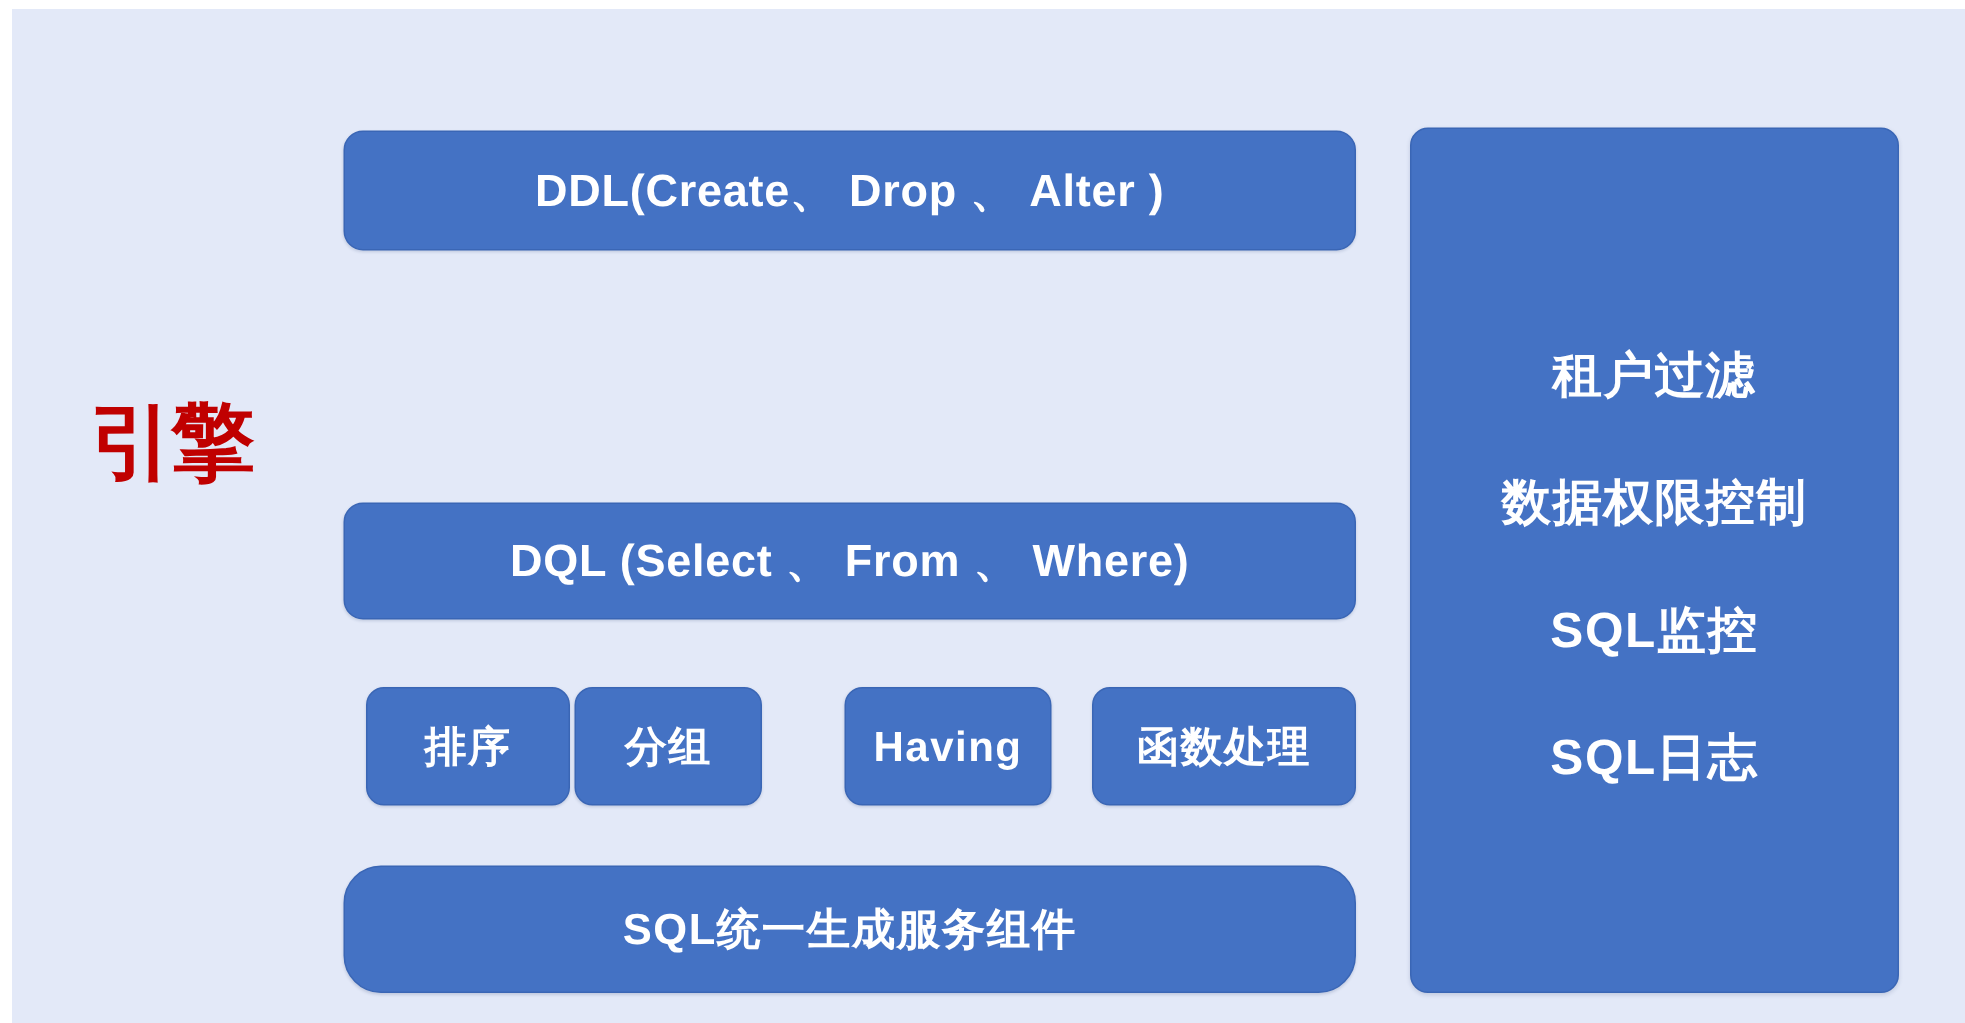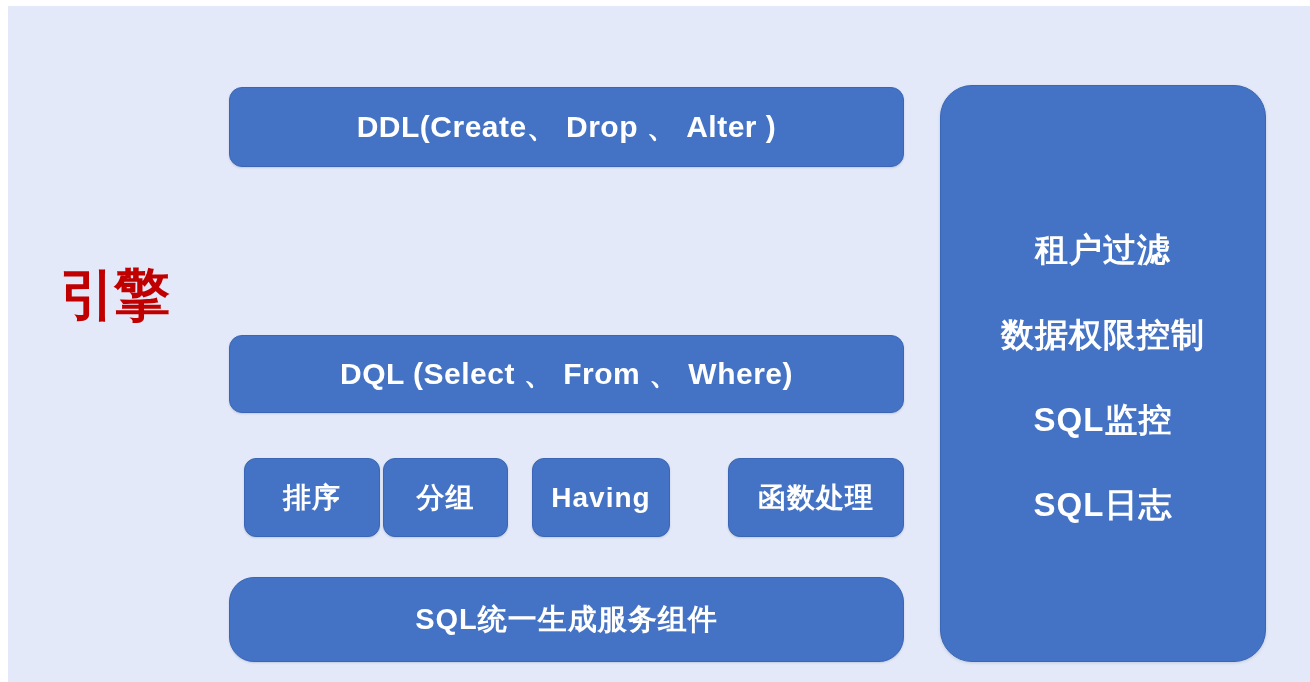--- a/index.html
+++ b/index.html
@@ -90,34 +90,34 @@
   
   .small-box {
     top: 458px;
     height: 79px;
     border-radius: 12px;
     font-size: 28px;
     letter-spacing: 1px;
   }
   #box-sort    { left: 244px; width: 136px; }
   #box-group   { left: 383px; width: 125px; }
-  #box-having  { left: 532px; width: 138px; }
+  #box-having  { left: 563px; width: 138px; }
   #box-func    { left: 728px; width: 176px; }
 
   
   #right-panel {
     position: absolute;
     left: 940px;
     top: 85px;
     width: 326px;
     height: 577px;
     background: #4472C4;
     border: 1px solid #3A66B5;
     box-sizing: border-box;
-    border-radius: 32px;
+    border-radius: 12px;
     box-shadow: 0 1px 3px rgba(40,60,110,0.18);
     display: flex;
     flex-direction: column;
     justify-content: center;
     align-items: center;
     gap: 52px;
     padding-top: 6px;
     user-select: none;
   }
   #right-panel .panel-item {

